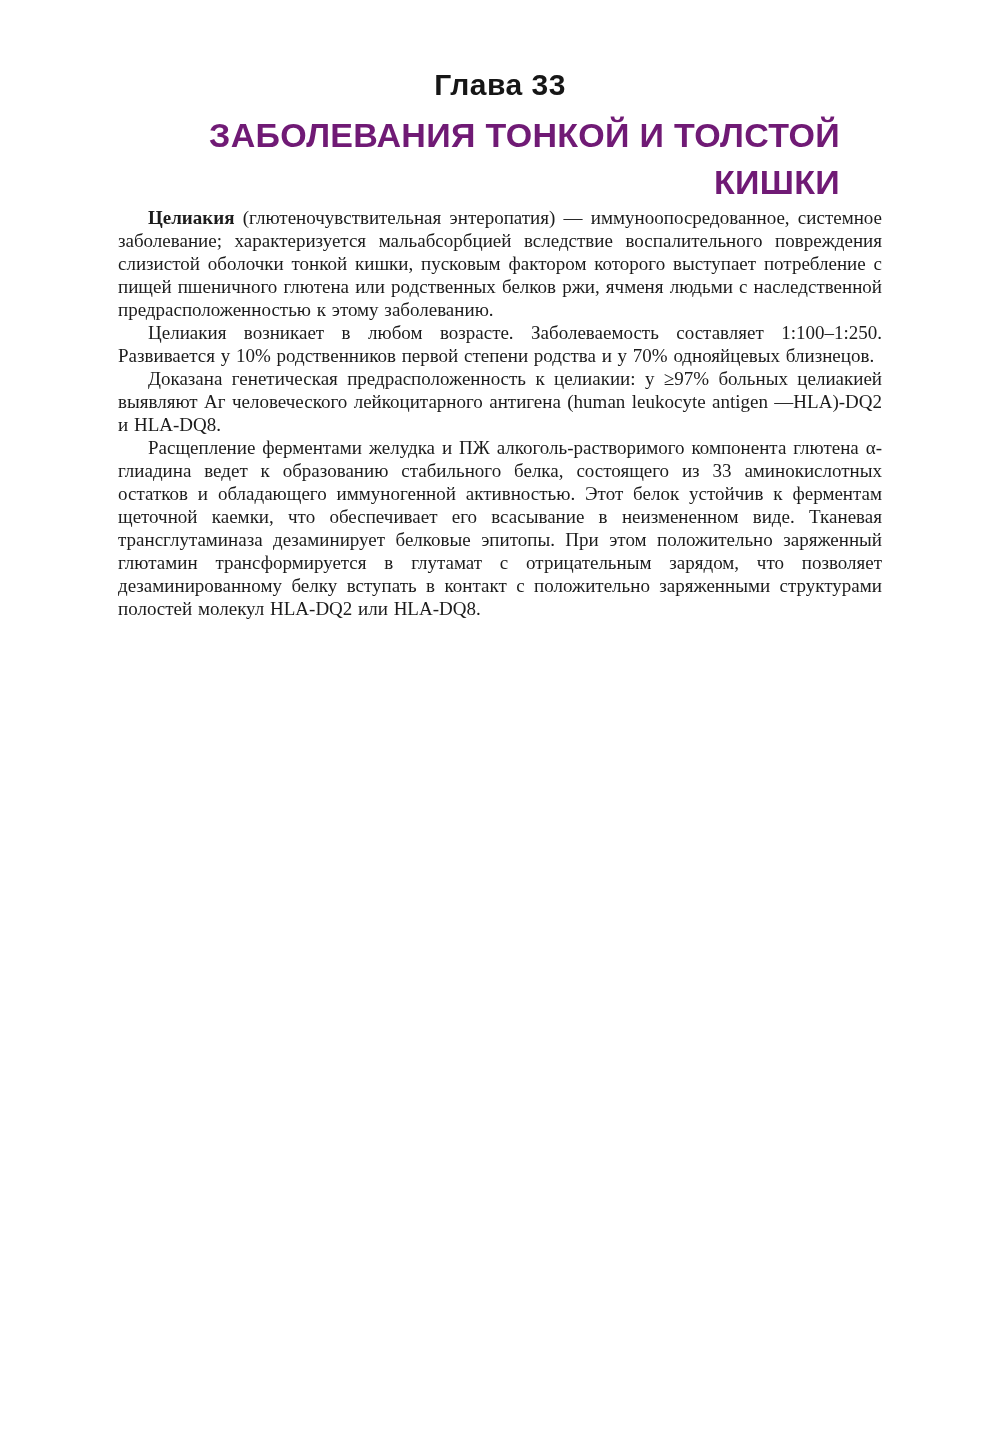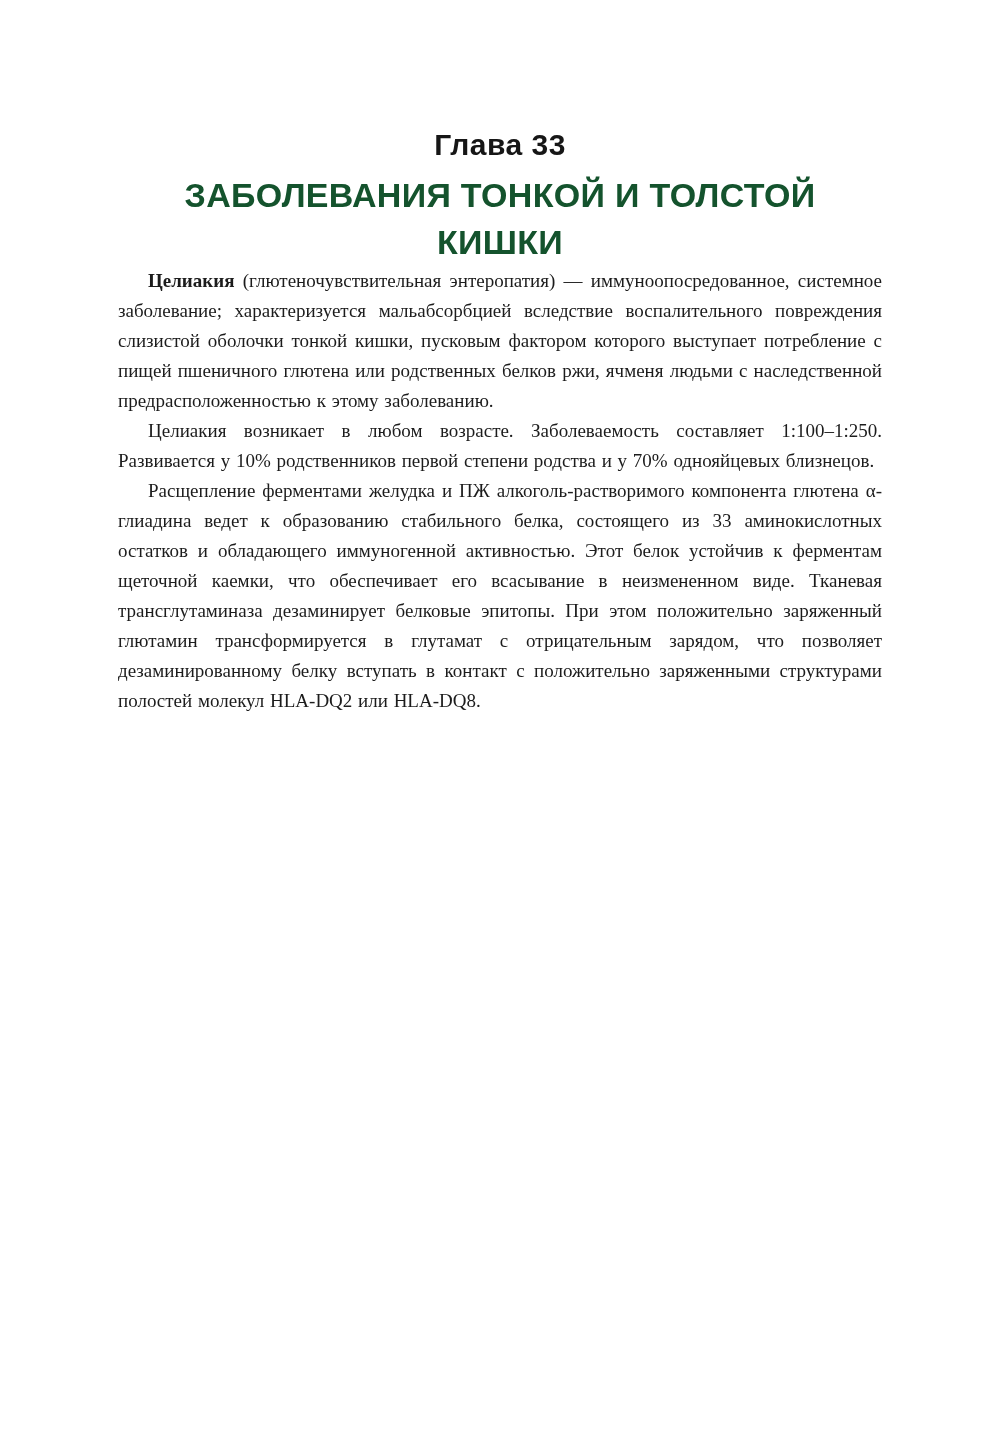--- a/index.html
+++ b/index.html
@@ -12,56 +12,56 @@
     width: 1000px;
     height: 1455px;
     background: #ffffff;
     color: #1c1c1c;
     font-family: "Liberation Serif", serif;
     overflow: hidden;
     box-sizing: border-box;
   }
   .content {
     width: 764px;
-    margin: 14px auto;
-    padding-top: 114px;
+    margin: 0 auto;
+    padding-top: 68px;
     box-sizing: border-box;
   }
   .chapter-label {
     font-family: "Liberation Sans", sans-serif;
     font-weight: 600;
     font-size: 30px;
     text-align: center;
     color: #161616;
     margin: 0 0 10px 0;
     letter-spacing: 0.5px;
   }
   .chapter-title {
     font-family: "Liberation Sans", sans-serif;
     font-weight: bold;
     font-size: 34px;
     line-height: 1.38;
-    text-align: center;
-    color: #14532d;
+    text-align: right;
+    color: #701a75;
     margin: 0 auto;
     width: 680px;
     letter-spacing: 0.3px;
   }
   .section-title {
     font-family: "Liberation Sans", sans-serif;
     font-weight: bold;
     font-size: 24px;
     text-align: center;
     color: #111111;
     margin: 152px 0 16px 0;
     letter-spacing: 0.3px;
   }
   .body-para {
     font-size: 19px;
-    line-height: 30px;
+    line-height: 23px;
     text-align: justify;
     text-indent: 30px;
     margin: 0;
     color: #1c1c1c;
     word-spacing: 1px;
   }
   .body-para .lead-term {
     font-weight: bold;
   }
   .subheading {
@@ -84,19 +84,20 @@
 
     <h1 class="chapter-title">ЗАБОЛЕВАНИЯ ТОНКОЙ И ТОЛСТОЙ КИШКИ</h1>
 
 
     <p class="body-para"><span class="lead-term">Целиакия</span><span> (глютеночувствительная энтеропатия) — иммуноопосредованное, системное заболевание; характеризуется мальабсорбцией вследствие воспалительного повреждения слизистой оболочки тонкой кишки, пусковым фактором которого выступает потребление с пищей пшеничного глютена или родственных белков ржи, ячменя людьми с наследственной предрасположенностью к этому заболеванию.</span></p>
 
 
     <p class="body-para">Целиакия возникает в любом возрасте. Заболеваемость составляет 1:100–1:250. Развивается у 10% родственников первой степени родства и у 70% однояйцевых близнецов.</p>
 
 
+    <p class="body-para">Доказана генетическая предрасположенность к целиакии: у ≥97% больных целиакией выявляют Аг человеческого лейкоцитарного антигена (human leukocyte antigen —HLA)-DQ2 и HLA-DQ8.</p>
 
 
     <p class="body-para">Расщепление ферментами желудка и ПЖ алкоголь-растворимого компонента глютена α-глиадина ведет к образованию стабильного белка, состоящего из 33 аминокислотных остатков и обладающего иммуногенной активностью. Этот белок устойчив к ферментам щеточной каемки, что обеспечивает его всасывание в неизмененном виде. Тканевая трансглутаминаза дезаминирует белковые эпитопы. При этом положительно заряженный глютамин трансформируется в глутамат с отрицательным зарядом, что позволяет дезаминированному белку вступать в контакт с положительно заряженными структурами полостей молекул HLA-DQ2 или HLA-DQ8.</p>
 
 
   </div>
 </div>
 
 </body></html>

